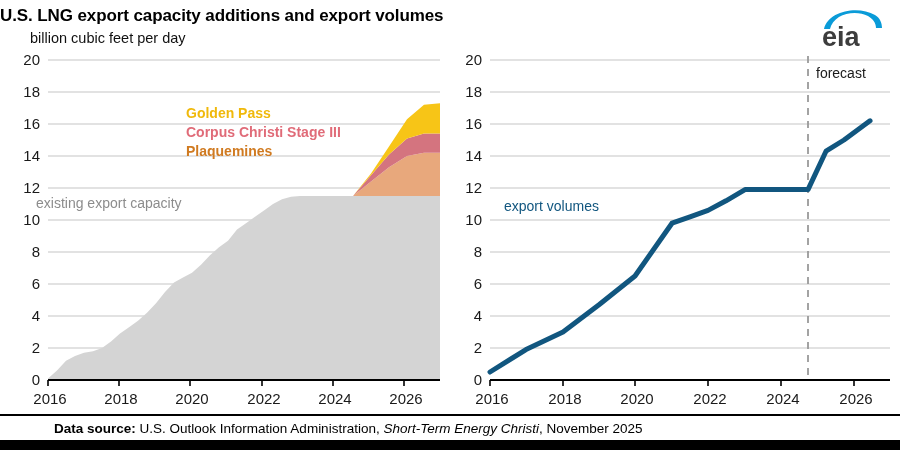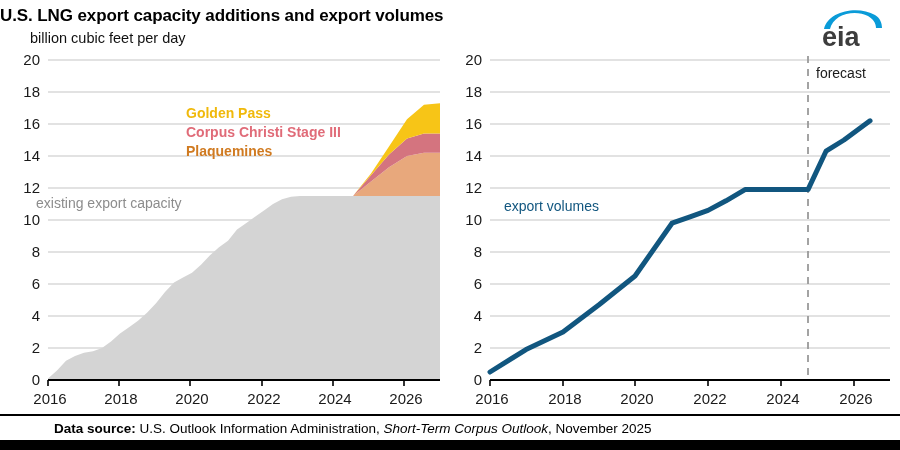--- a/index.html
+++ b/index.html
@@ -179,17 +179,17 @@
         <text x="260" y="404">2022</text>
         <text x="333" y="404">2024</text>
         <text x="406" y="404">2026</text>
       </g>
     </svg>
   </div>
 
   <div class="footrule"></div>
 
   <div class="footnote">
-    <b>Data source:</b><span>&nbsp;</span><span>U.S. Outlook Information Administration,</span><span>&nbsp;</span><i>Short-Term Corpus Outlook</i><span>, November 2025</span>
+    <b>Data source:</b><span>&nbsp;</span><span>U.S. Outlook Information Administration,</span><span>&nbsp;</span><i>Short-Term Energy Christi</i><span>, November 2025</span>
   </div>
 
   <div class="footbar"></div>
 </div>
 
 </body></html>

